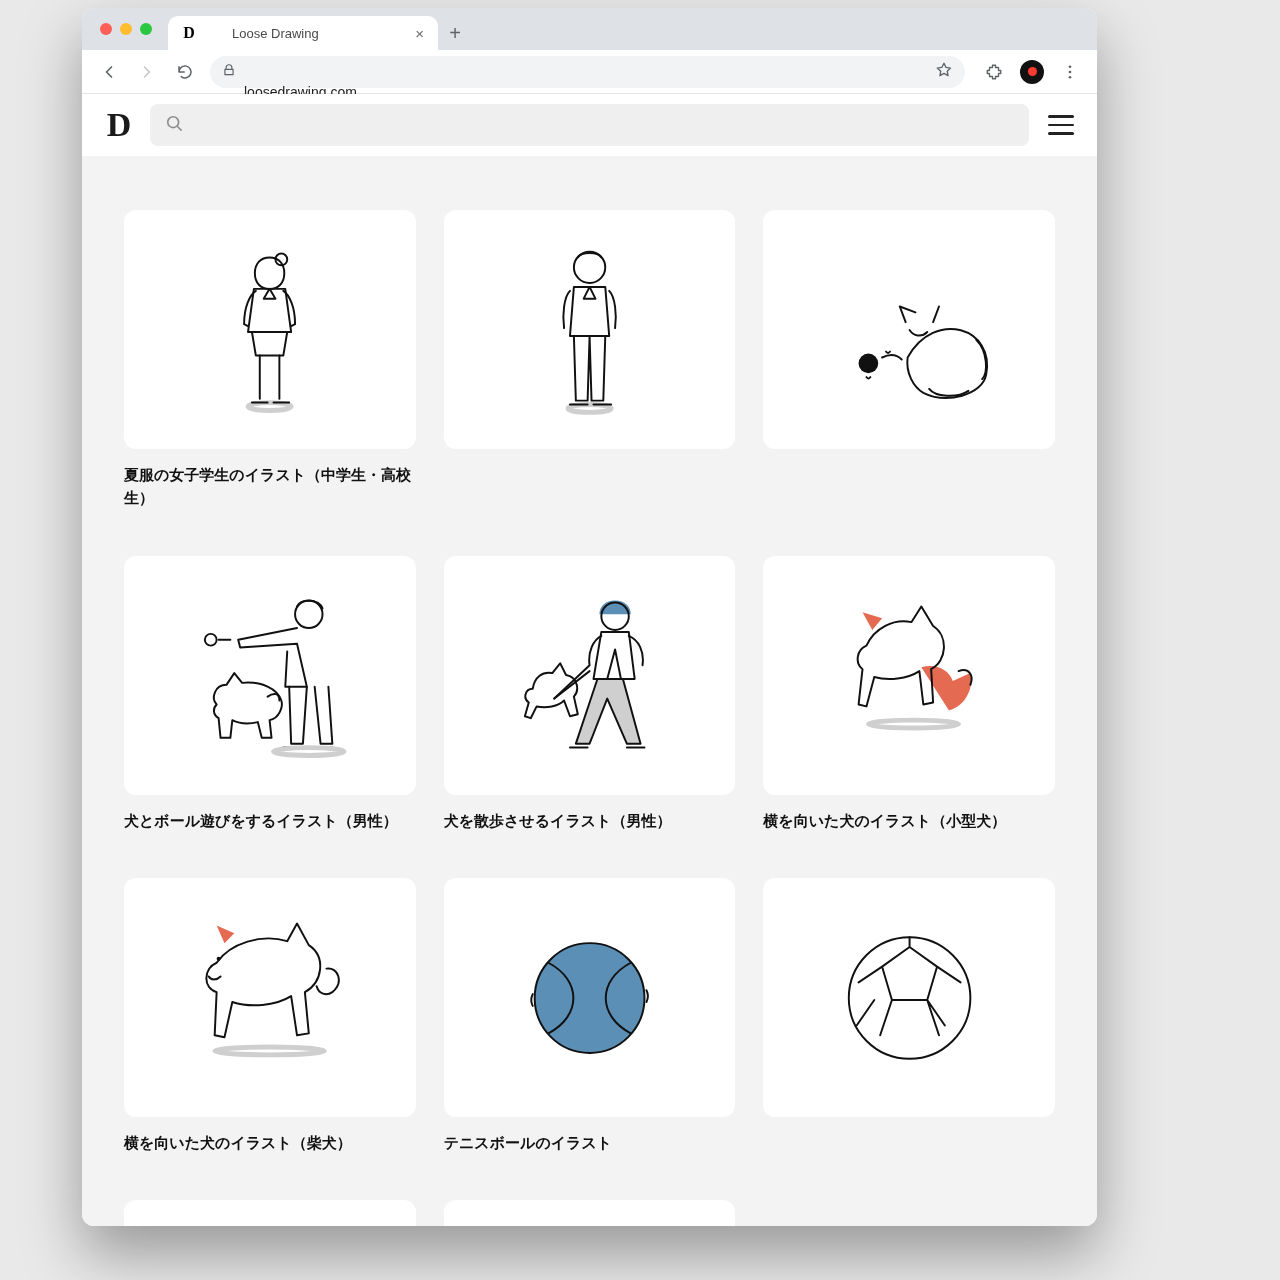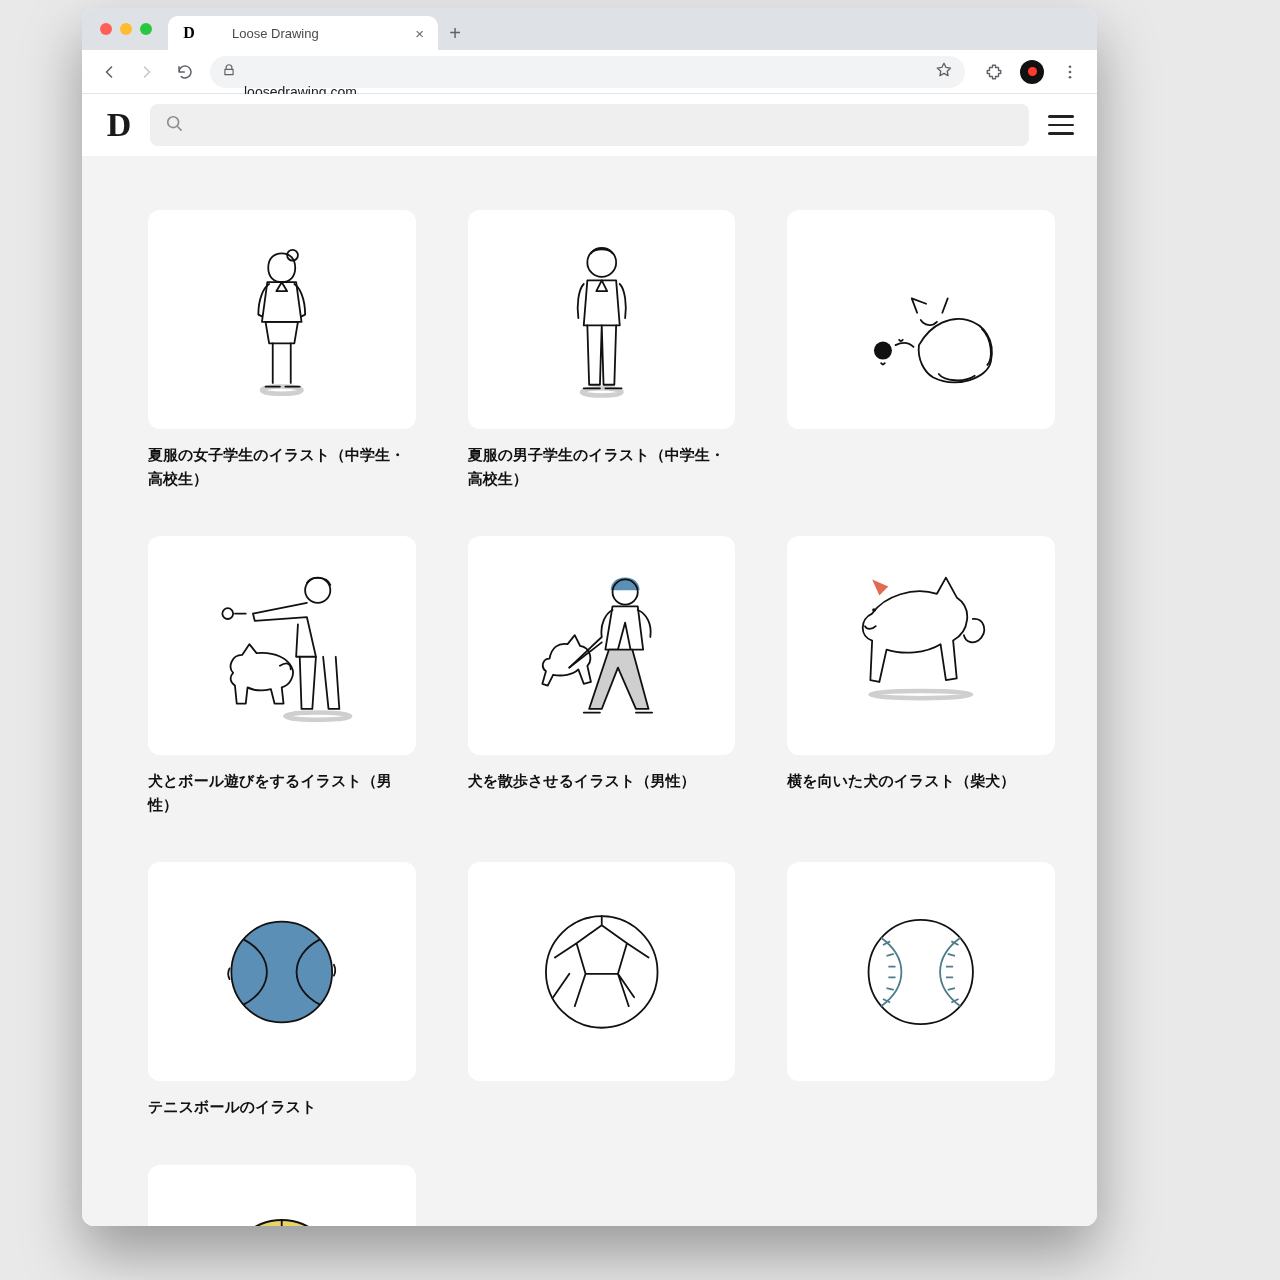--- a/index.html
+++ b/index.html
@@ -126,21 +126,21 @@
       flex:1;
       background:#f3f3f3;
       overflow:auto;
       padding:54px 42px 20px;
     }
     .grid {
       display:grid;
       grid-template-columns:repeat(3, 1fr);
       gap:46px 28px;
     }
-    .card { display:flex; flex-direction:column; gap:14px; cursor:pointer;margin-left:24px;}
+    .card { display:flex; flex-direction:column; gap:14px; cursor:pointer;}
     .thumb {
       background:#fff;
       border-radius:12px;
       aspect-ratio:1.48;
       display:flex;align-items:center;justify-content:center;
       position:relative;
     }
     .thumb svg { width:82%; height:82%; }
     .cap {
       font-size:15px;
@@ -248,21 +248,20 @@
             </svg>
           </div>
           <div class="cap">夏服の女子学生のイラスト（中学生・高校生）</div>
         </div>
         <div class="card">
           <div class="thumb">
             <svg viewBox="0 0 200 200">
               <use href="#boy-student"></use>
             </svg>
           </div>
-          <div class="cap">夏服の男子学生のイラスト（中学生・高校生）</div>
         </div>
         <div class="card">
           <div class="thumb">
             <svg viewBox="0 0 200 200">
               <use href="#cat-ball"></use>
             </svg>
           </div>
         </div>
         <div class="card">
           <div class="thumb">
@@ -272,20 +271,28 @@
           </div>
           <div class="cap">犬とボール遊びをするイラスト（男性）</div>
         </div>
         <div class="card">
           <div class="thumb">
             <svg viewBox="0 0 200 200">
               <use href="#man-dog-walk"></use>
             </svg>
           </div>
           <div class="cap">犬を散歩させるイラスト（男性）</div>
+        </div>
+        <div class="card">
+          <div class="thumb">
+            <svg viewBox="0 0 200 200">
+              <use href="#small-dog"></use>
+            </svg>
+          </div>
+          <div class="cap">横を向いた犬のイラスト（小型犬）</div>
         </div>
         <div class="card">
           <div class="thumb">
             <svg viewBox="0 0 200 200">
               <use href="#shiba"></use>
             </svg>
           </div>
           <div class="cap">横を向いた犬のイラスト（柴犬）</div>
         </div>
         <div class="card">

